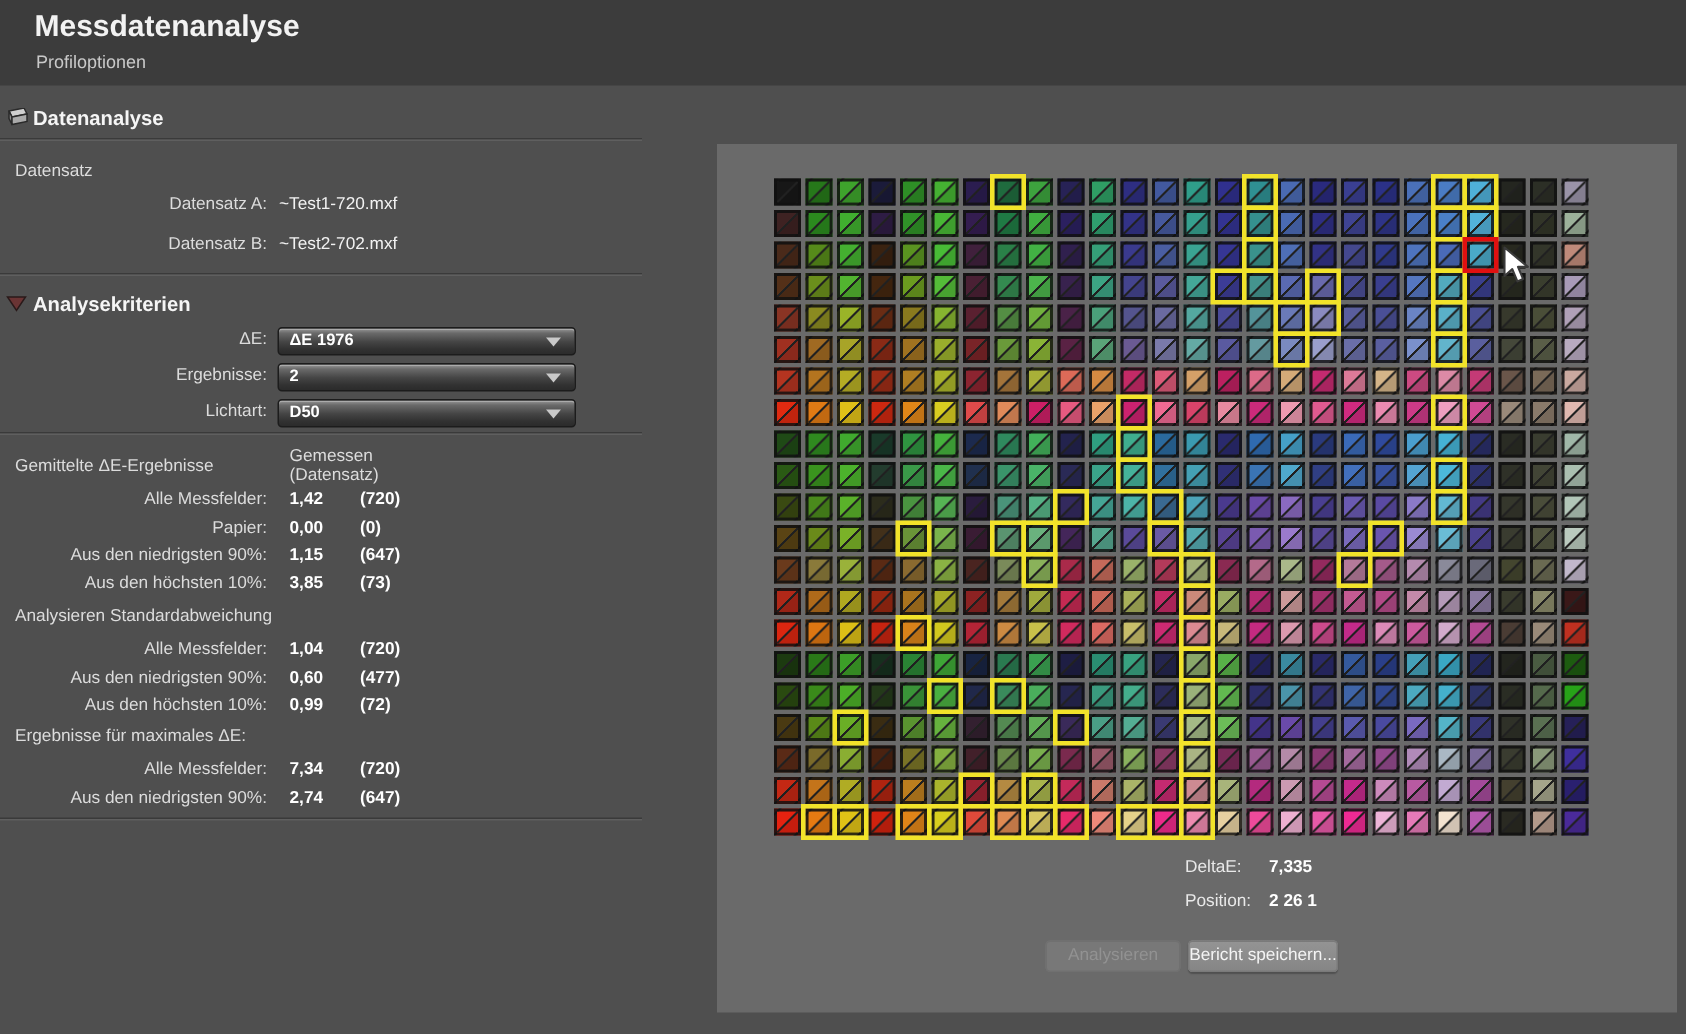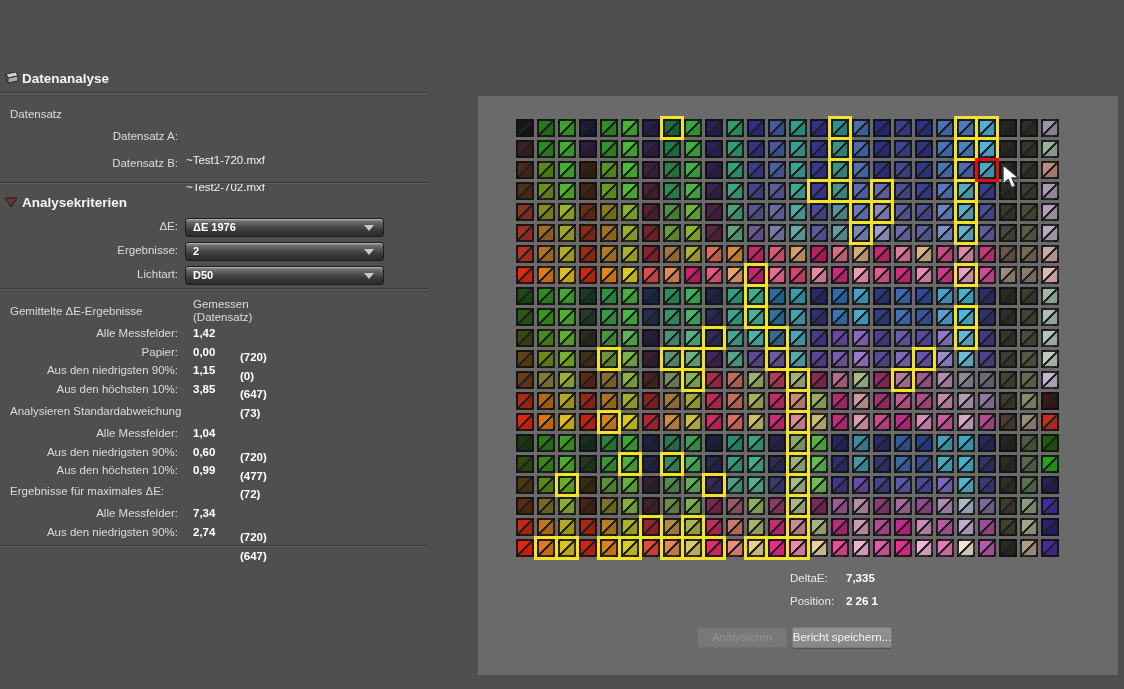--- a/index.html
+++ b/index.html
@@ -9,31 +9,31 @@
   
   #hdr{position:absolute;left:0;top:0;width:1124px;height:57px;background:#3c3c3c;}
   #hdr .title{position:absolute;left:23px;top:7px;font-size:20px;font-weight:bold;color:#f2f2f2;}
   #hdr .subtitle{position:absolute;left:24px;top:34px;font-size:12px;color:#c9c9c9;}
   
   .sec-title{position:absolute;font-size:13.5px;font-weight:bold;color:#f5f5f5;}
   .sec-icon{position:absolute;width:16px;height:13px;}
   .divider{position:absolute;left:0;width:428px;height:0;border-top:1px solid #3a3a3a;border-bottom:1px solid #5f5f5f;}
   .plain-lbl{position:absolute;font-size:11.5px;color:#dcdcdc;}
   .r-lbl{position:absolute;width:178px;text-align:right;font-size:11.5px;color:#dcdcdc;}
-  .val{position:absolute;font-size:11.5px;color:#f2f2f2;margin-top:24px;}
+  .val{position:absolute;font-size:11.5px;color:#f2f2f2;}
   .dd{position:absolute;left:185px;width:197px;height:17px;border:1px solid #1c1c1c;border-radius:3px;
       background:linear-gradient(180deg,#999 0%,#6a6a6a 18%,#454545 52%,#323232 80%,#2b2b2b 100%);
       box-shadow:inset 0 1px 0 rgba(255,255,255,.25);}
   .dd .dd-text{position:absolute;left:7px;top:2px;font-size:11px;font-weight:bold;color:#fff;}
   .dd .dd-arrow{position:absolute;right:9px;top:6px;width:0;height:0;
       border-left:5px solid transparent;border-right:5px solid transparent;border-top:6px solid #c9c9c9;}
   .res-row{position:absolute;left:0;width:455px;height:15px;}
   .res-row .rl{position:absolute;left:0;width:178px;text-align:right;font-size:11.5px;color:#dcdcdc;}
   .res-row .rv{position:absolute;left:193px;font-size:11.5px;font-weight:bold;color:#fff;}
-  .res-row .rc{position:absolute;left:240px;font-size:11.5px;font-weight:bold;color:#fff;margin-top:24px;}
+  .res-row .rc{position:absolute;left:240px;font-size:11.5px;font-weight:bold;color:#fff;}
   
   #panel{position:absolute;left:478px;top:96px;width:640px;height:579px;background:#6a6a6a;}
   #grid{position:absolute;left:38px;top:23px;display:grid;
         grid-template-columns:repeat(26,18px);grid-auto-rows:18px;gap:3px;}
   .patch{width:18px;height:18px;box-sizing:border-box;border:2px solid rgba(16,16,16,.85);}
   .patch.hl{outline:3px solid #f2e32a;outline-offset:0;z-index:2;}
   .patch.sel{outline:3px solid #e01010;outline-offset:0;z-index:3;}
   .info-line{position:absolute;left:19px;font-size:11.5px;color:#e9e9e9;white-space:nowrap;}
   .info-line b{color:#fff;}
   .info-name{display:inline-block;width:76px;}
@@ -45,20 +45,24 @@
                box-shadow:inset 0 0 0 1px #707070;}
   #btn-save{left:314px;top:531px;width:100px;color:#f4f4f4;
             background:linear-gradient(180deg,#949494,#858585);box-shadow:inset 0 0 0 1px #7a7a7a, 0 1px 1px rgba(0,0,0,.25);}
   #cursor{position:absolute;left:523px;top:68px;z-index:5;}
 </style>
 </head>
 <body>
 
 <div id="app">
 
+  <div id="hdr">
+    <div class="title">Messdatenanalyse</div>
+    <div class="subtitle">Profiloptionen</div>
+  </div>
 
   <svg class="sec-icon" style="left:3px;top:72px;" viewBox="0 0 16 13">
     <polygon points="3,2 13,0 15,4 5,6" fill="#cfcfcf" stroke="#2a2a2a" stroke-width="1"></polygon>
     <polygon points="3,2 5,6 5,11 3,7" fill="#8a8a8a" stroke="#2a2a2a" stroke-width="1"></polygon>
     <polygon points="5,6 15,4 15,9 5,11" fill="#aaaaaa" stroke="#2a2a2a" stroke-width="1"></polygon>
   </svg>
   <div class="sec-title" style="left:22px;top:71px;">Datenanalyse</div>
   <div class="divider" style="top:92px;"></div>
 
   <div class="plain-lbl" style="left:10px;top:108px;">Datensatz</div>

